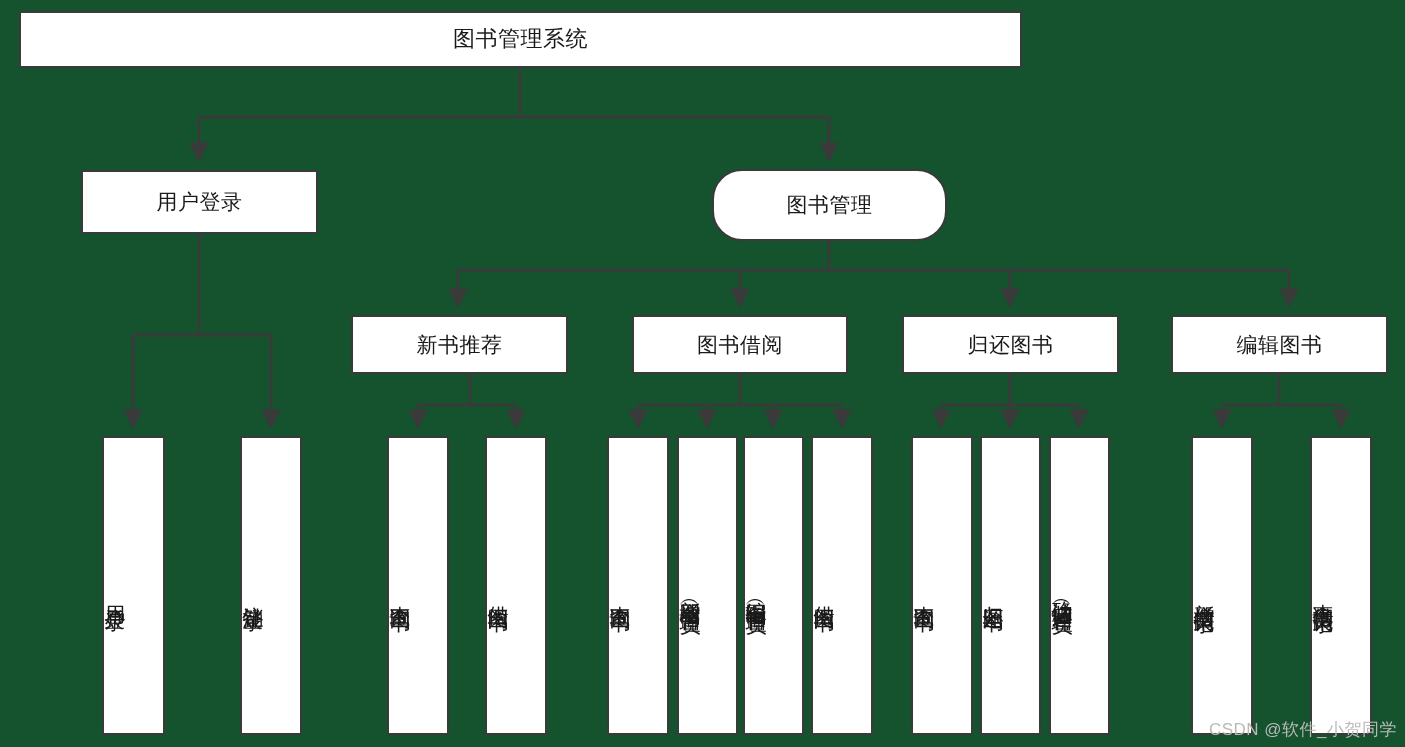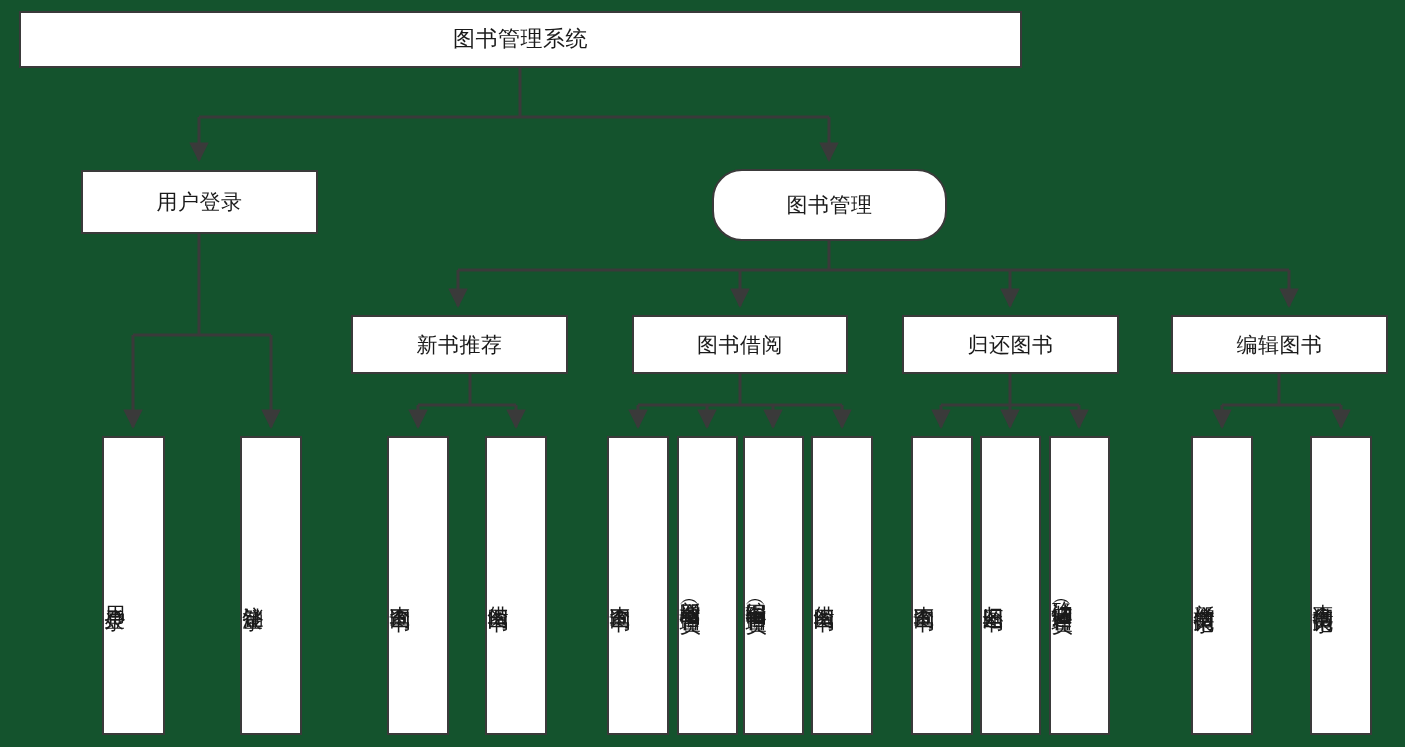--- a/index.html
+++ b/index.html
@@ -186,14 +186,15 @@
     <span class="label">确认归还（管理员）</span>
   </div>
 
   <div class="node vert" style="left:1191px; top:436px; width:62px; height:299px;">
     <span class="label">新增借阅记录</span>
   </div>
   <div class="node vert" style="left:1310px; top:436px; width:62px; height:299px;">
     <span class="label">查询借阅记录</span>
   </div>
 
+  <div id="watermark">CSDN @软件_小贺同学</div>
 
 </div>
 
 </body></html>

